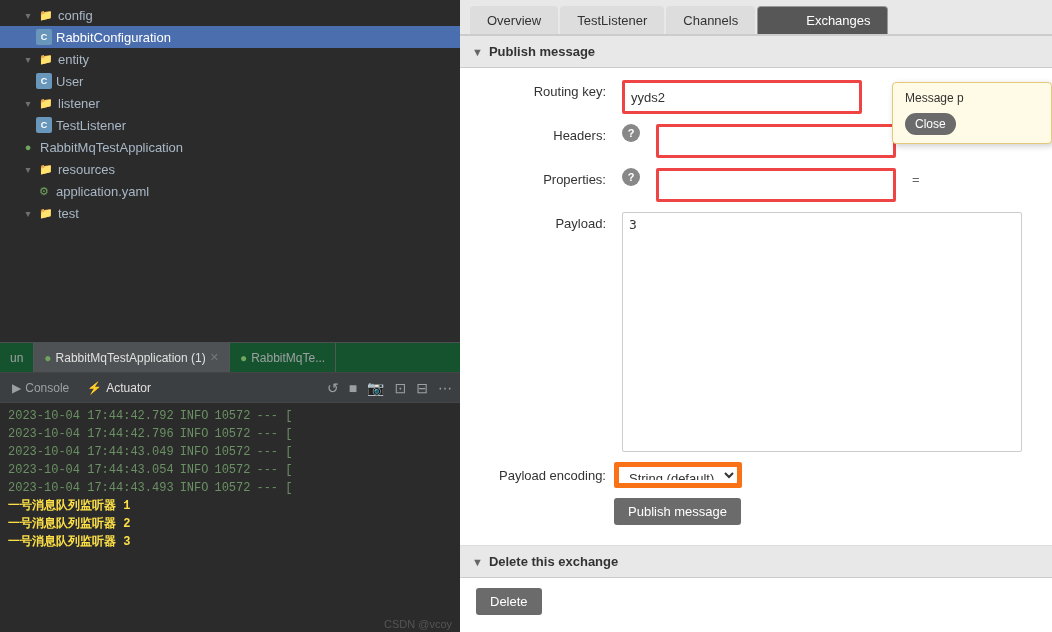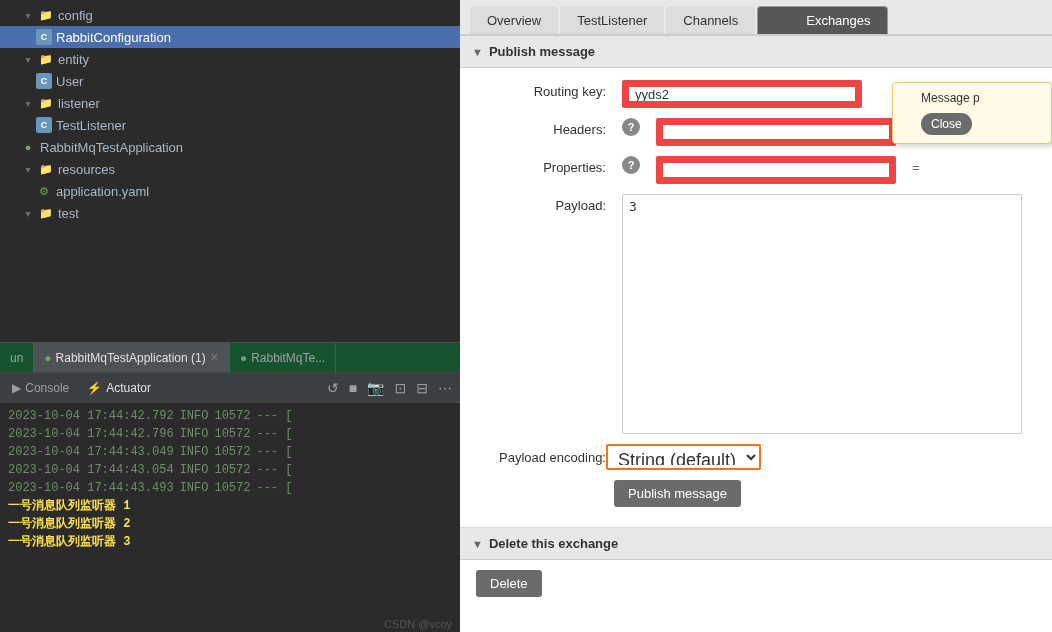--- a/index.html
+++ b/index.html
@@ -241,27 +241,27 @@
     .form-label {
       width: 130px;
       text-align: right;
       padding-top: 4px;
       font-size: 13px;
       color: #333;
       flex-shrink: 0;
     }
 
     .form-input {
-      border: 7px solid #ef4444;
+      border: 3px solid #ef4444;
       border-radius: 2px;
       padding: 3px 6px;
       font-size: 13px;
       background: #fff;
       color: #333;
-      height: 28px;
+      height: 34px;
     }
 
     .form-input.routing { width: 240px; }
     .form-input.headers { width: 240px; }
     .form-input.props { width: 240px; }
 
     .help-icon {
       width: 18px;
       height: 18px;
       border-radius: 50%;
@@ -291,37 +291,37 @@
       color: #333;
       width: 400px;
       height: 240px;
       resize: none;
       font-family: monospace;
     }
 
     .encoding-row {
       display: flex;
       align-items: center;
-      gap: 0;
+      gap: 8px;
       margin-bottom: 10px;
     }
 
     .encoding-label {
       width: 130px;
       text-align: right;
       font-size: 13px;
       color: #333;
       flex-shrink: 0;
     }
 
     .encoding-select {
-      border: 2px solid #f97316;
+      border: 5px solid #f97316;
       border-radius: 2px;
       padding: 3px 6px;
-      font-size: 18px;
+      font-size: 13px;
       background: #fff;
       color: #333;
       height: 26px;
       cursor: pointer;
     }
 
     .publish-btn {
       background: #6b6b6b;
       color: #fff;
       border: none;
@@ -350,21 +350,21 @@
     }
 
     
     .tooltip-popup {
       position: absolute;
       top: 14px;
       right: 0px;
       background: #fffbe6;
       border: 1px solid #e6c87a;
       border-radius: 4px;
-      padding: 8px 28px;
+      padding: 8px 12px;
       width: 160px;
       box-shadow: 2px 2px 6px rgba(0,0,0,0.2);
       z-index: 10;
     }
 
     .tooltip-text {
       font-size: 12px;
       color: #333;
       margin-bottom: 8px;
     }

